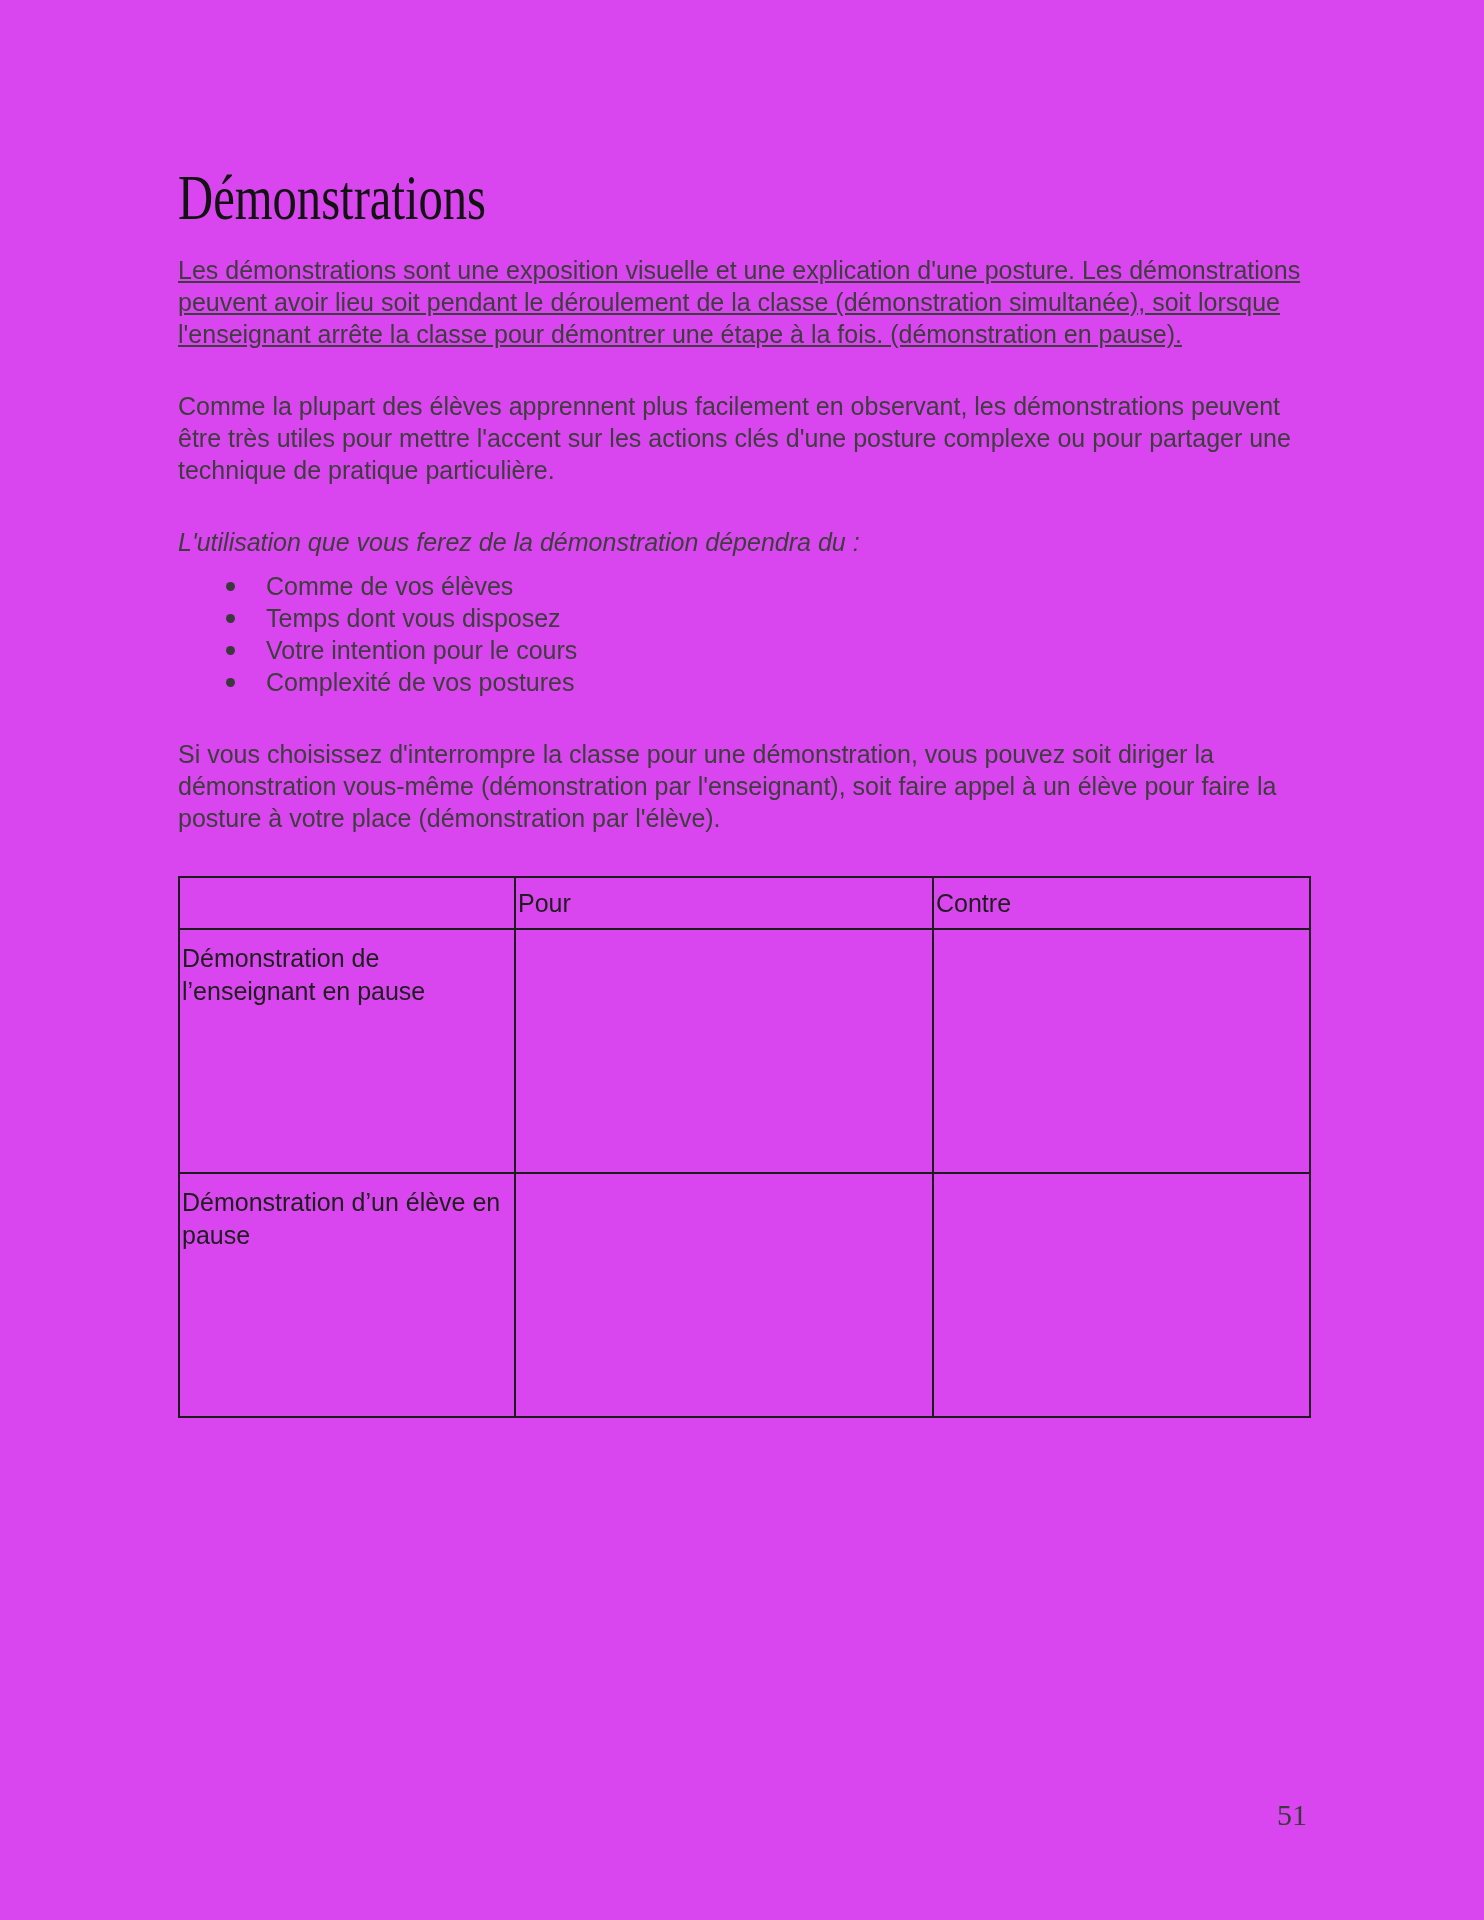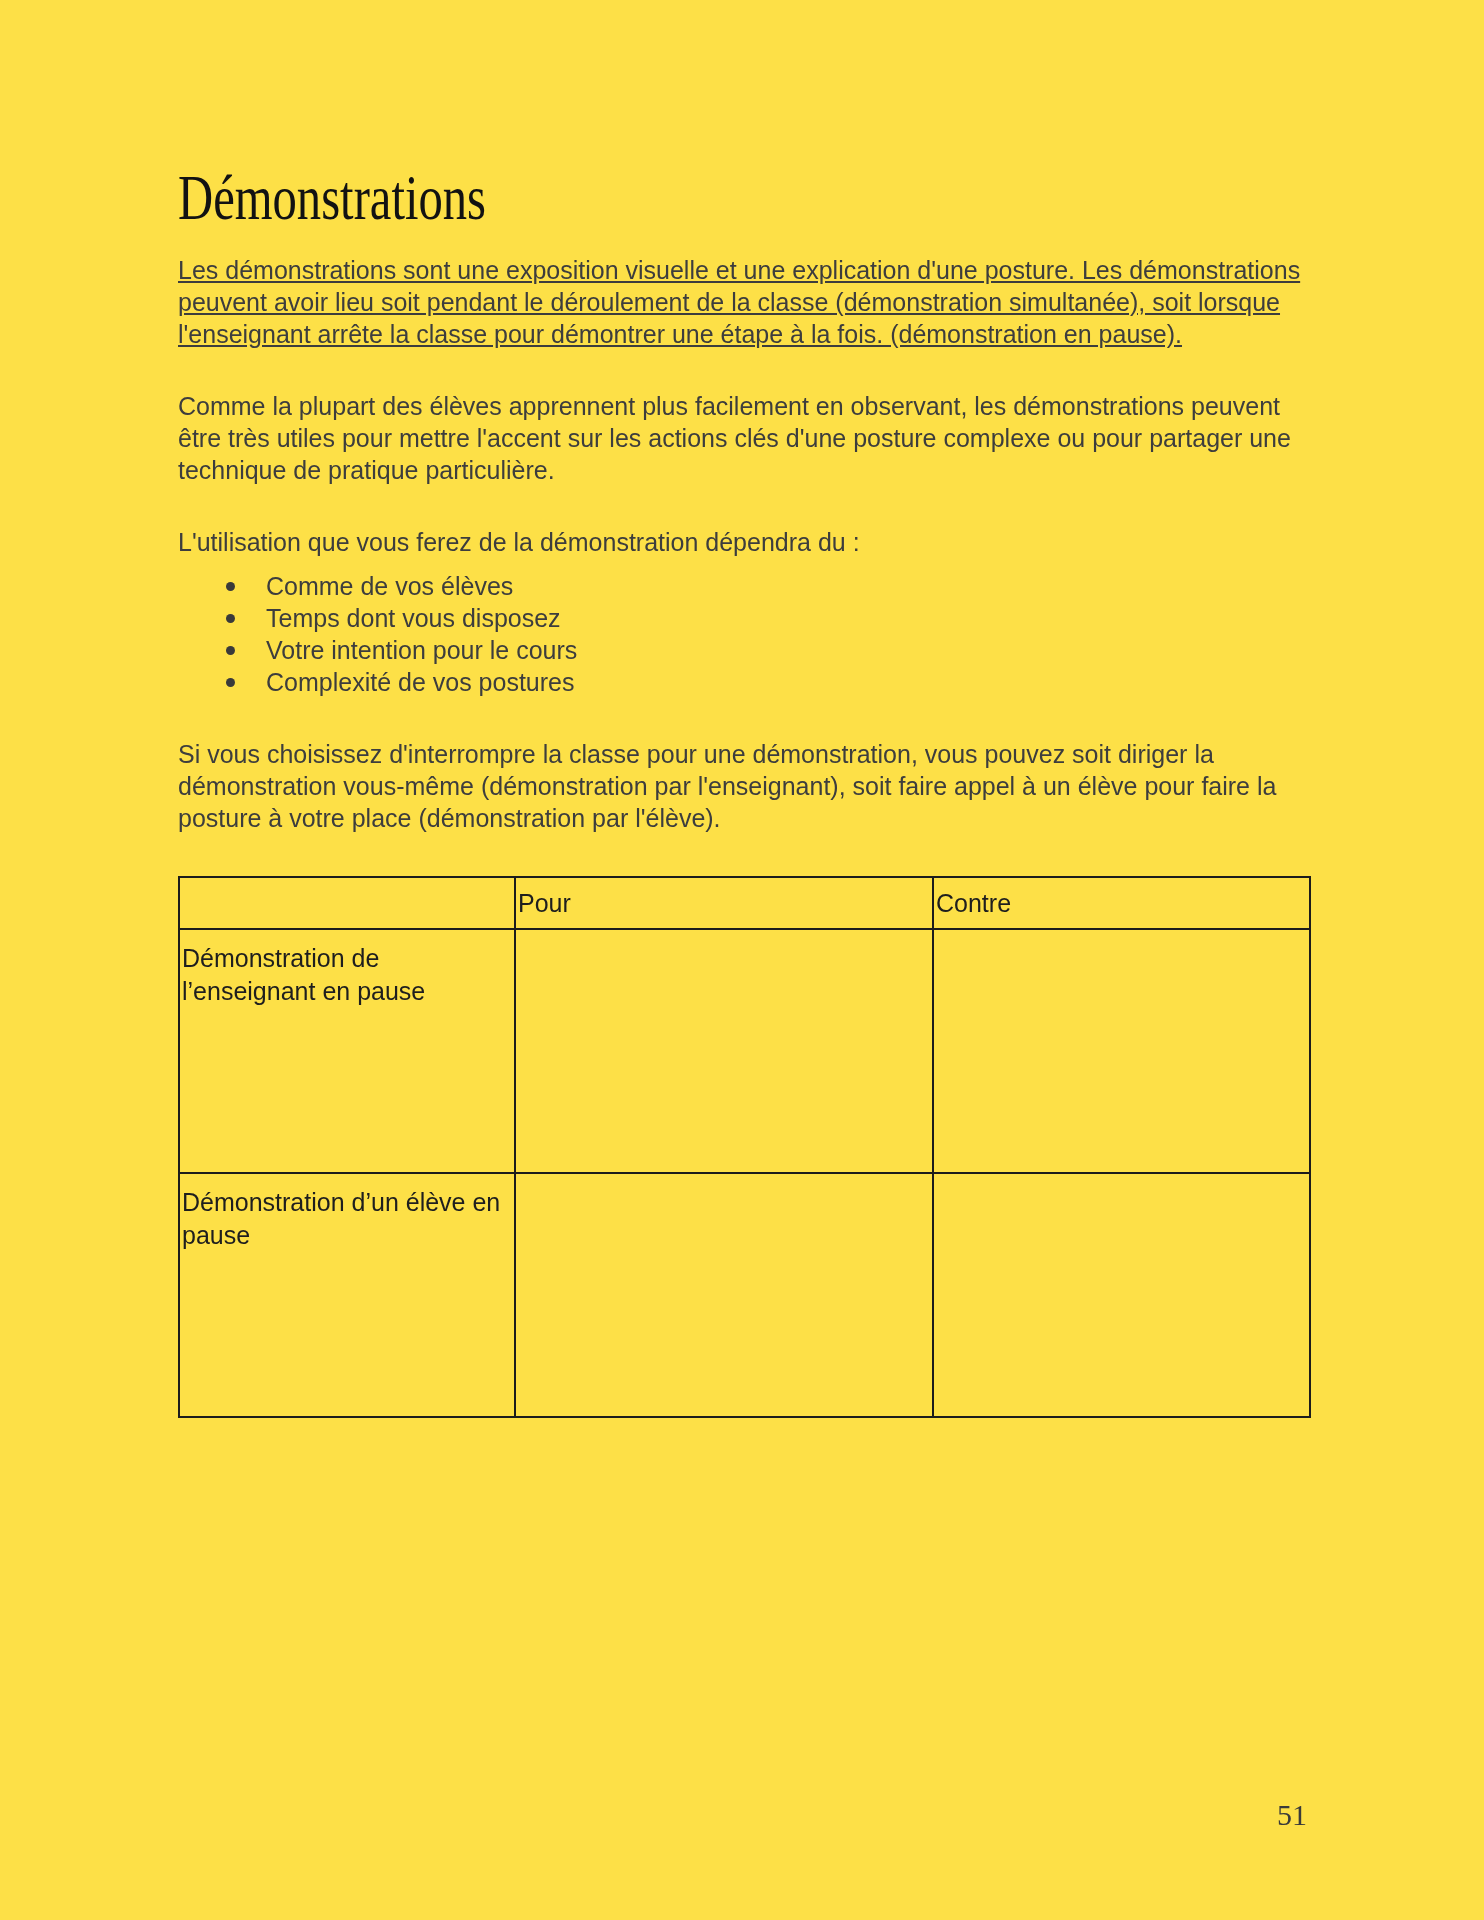--- a/index.html
+++ b/index.html
@@ -11,21 +11,21 @@
     width: 1484px;
     height: 1920px;
     position: relative;
     font-family: "Liberation Sans", "DejaVu Sans", sans-serif;
   }
   .page {
     position: absolute;
     left: 0; top: 0;
     width: 1484px;
     height: 1920px;
-    background: #fde047;
+    background: #d946ef;
     overflow: hidden;
   }
   .content {
     position: absolute;
     left: 178px;
     top: 0;
     width: 1131px;
   }
   .title {
     margin: 166px 0 0 0;
@@ -38,21 +38,21 @@
     transform-origin: left center;
     white-space: nowrap;
   }
   .para {
     margin: 0 0 40px 0;
     font-size: 25px;
     line-height: 32px;
     color: #3d3d3d;
   }
   .para-first { margin-top: 24px; text-decoration: underline; }
-  .para-tight { margin-bottom: 12px; }
+  .para-tight { margin-bottom: 12px; font-style: italic; }
   .para-last  { margin-bottom: 42px; }
   .bullets {
     list-style: none;
     margin: 12px 0 40px 0;
     padding: 0 0 0 88px;
   }
   .bullet-item {
     position: relative;
     font-size: 25px;
     line-height: 32px;

